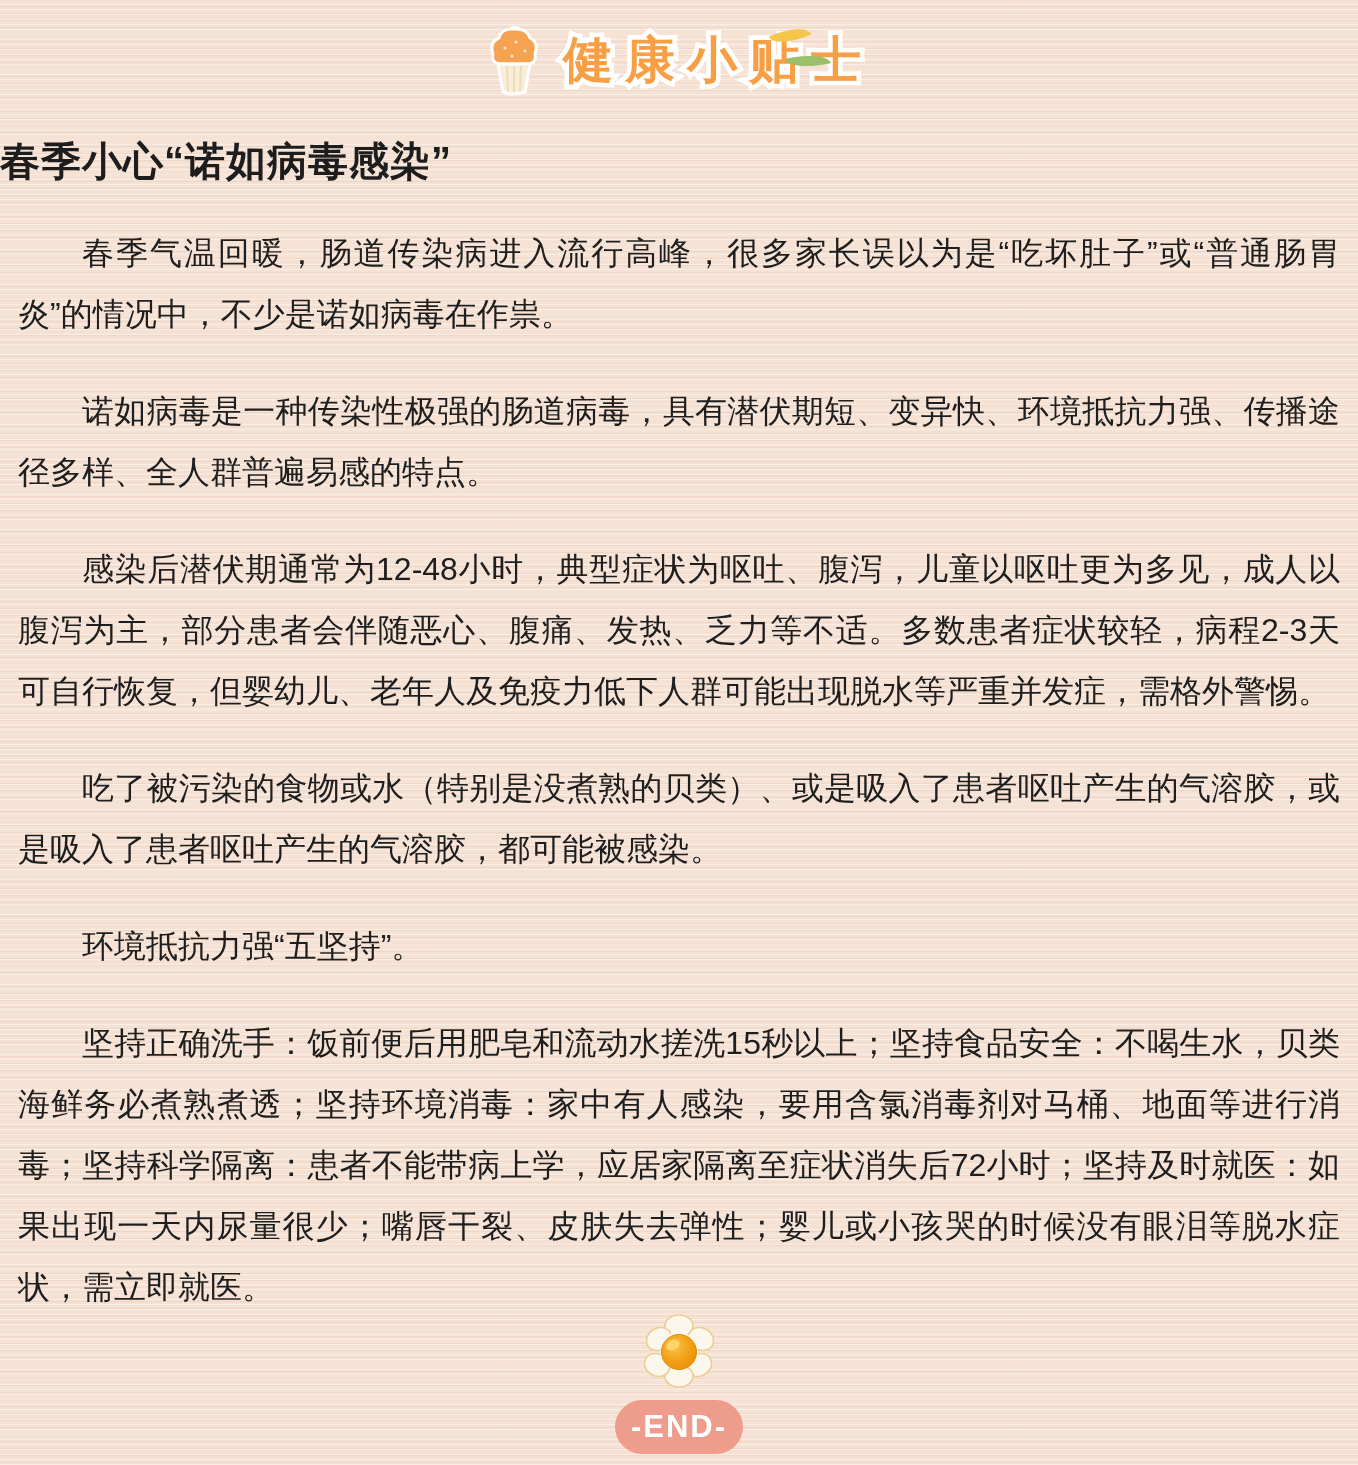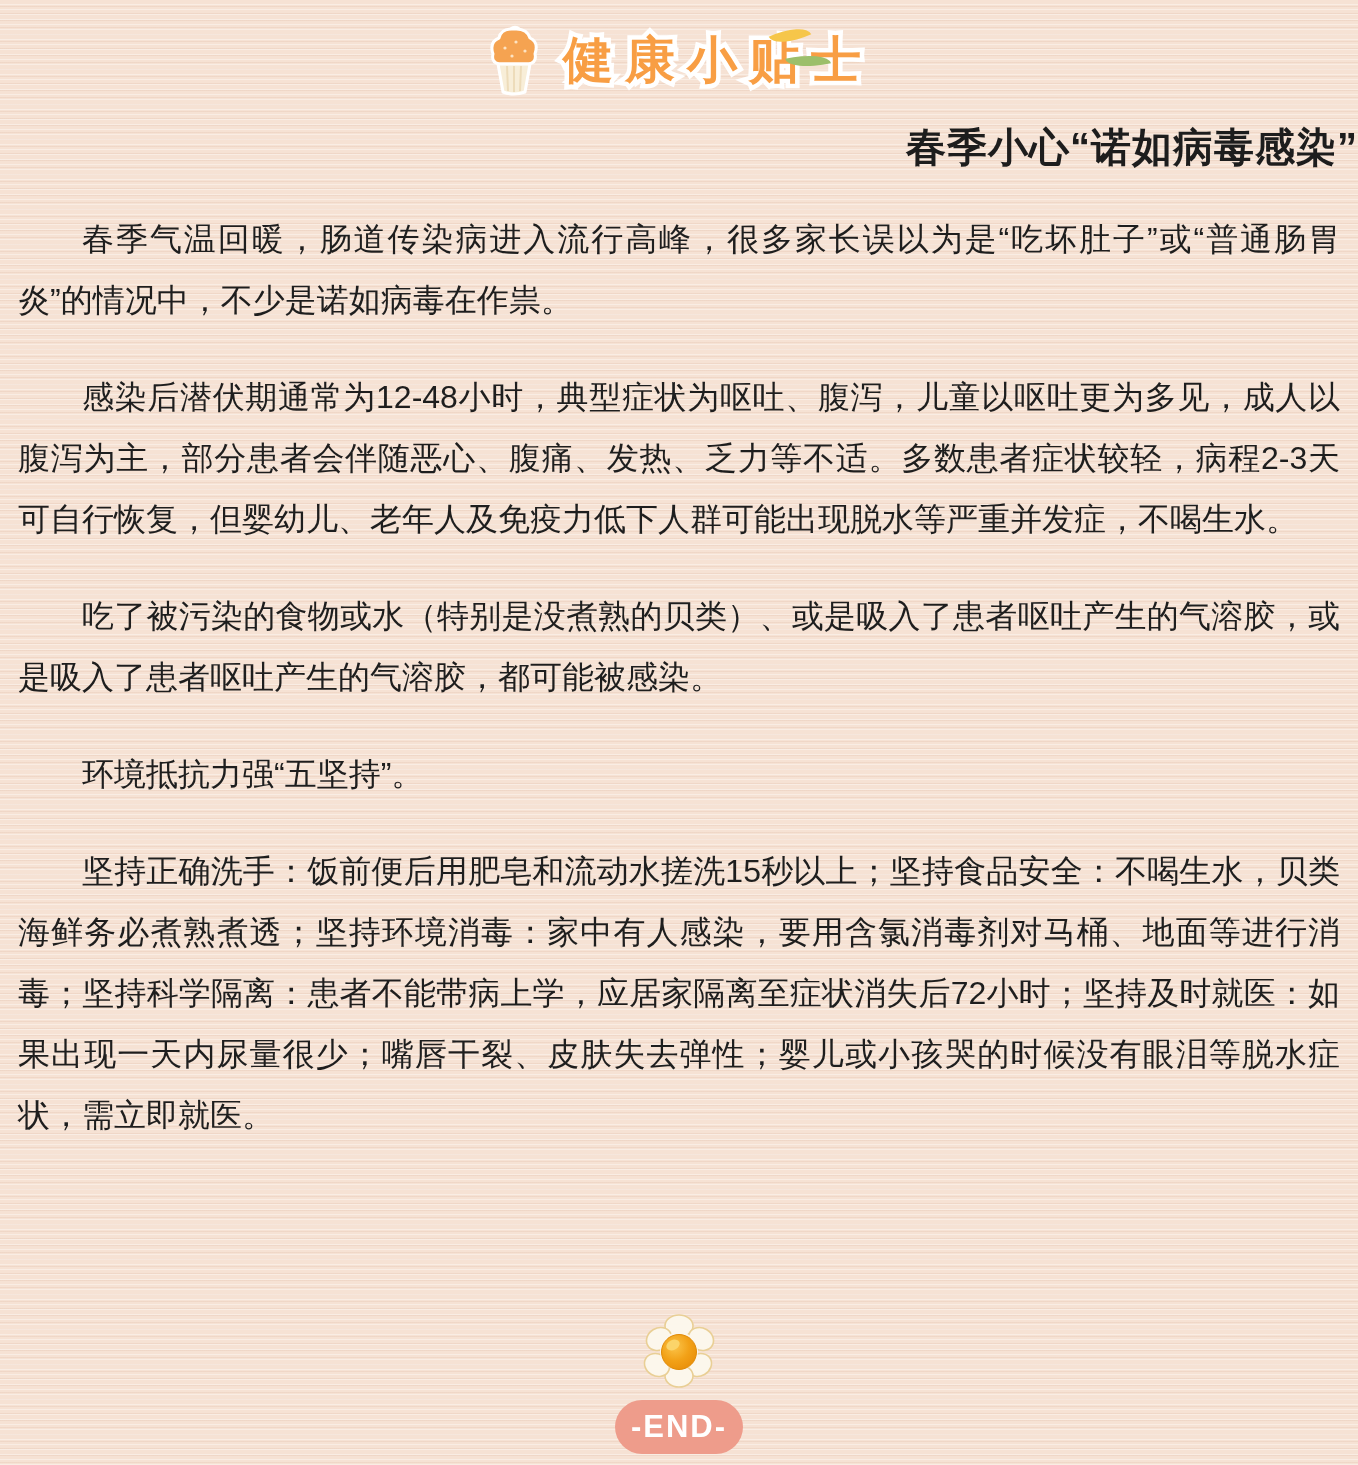--- a/index.html
+++ b/index.html
@@ -62,22 +62,22 @@
   }
   .leaf-green {
     width: 44px; height: 14px;
     background: #9cbf6b;
     transform: rotate(-12deg);
     top: 34px; right: 528px;
   }
 
   
   .article-title {
-    margin: 20px 0 0 0;
-    text-align: right;
+    margin: 34px 0 0 0;
+    text-align: left;
     font-size: 40px;
     font-weight: 700;
     color: #1d1d1d;
     letter-spacing: 1px;
   }
 
   
   .article-body {
     margin-top: 16px;
     width: 1358px;
@@ -146,21 +146,22 @@
     <span class="badge-text fill">健康小贴士</span>
   </span>
   <span class="leaf leaf-yellow"></span>
   <span class="leaf leaf-green"></span>
 </div>
 
 <h1 class="article-title">春季小心“诺如病毒感染”</h1>
 
 <div class="article-body">
   <p>春季气温回暖，肠道传染病进入流行高峰，很多家长误以为是“吃坏肚子”或“普通肠胃炎”的情况中，不少是诺如病毒在作祟。</p>
-  <p>感染后潜伏期通常为12-48小时，典型症状为呕吐、腹泻，儿童以呕吐更为多见，成人以腹泻为主，部分患者会伴随恶心、腹痛、发热、乏力等不适。多数患者症状较轻，病程2-3天可自行恢复，但婴幼儿、老年人及免疫力低下人群可能出现脱水等严重并发症，不喝生水。</p>
+  <p>诺如病毒是一种传染性极强的肠道病毒，具有潜伏期短、变异快、环境抵抗力强、传播途径多样、全人群普遍易感的特点。</p>
+  <p>感染后潜伏期通常为12-48小时，典型症状为呕吐、腹泻，儿童以呕吐更为多见，成人以腹泻为主，部分患者会伴随恶心、腹痛、发热、乏力等不适。多数患者症状较轻，病程2-3天可自行恢复，但婴幼儿、老年人及免疫力低下人群可能出现脱水等严重并发症，需格外警惕。</p>
   <p>吃了被污染的食物或水（特别是没煮熟的贝类）、或是吸入了患者呕吐产生的气溶胶，或是吸入了患者呕吐产生的气溶胶，都可能被感染。</p>
   <p>环境抵抗力强“五坚持”。</p>
   <p>坚持正确洗手：饭前便后用肥皂和流动水搓洗15秒以上；坚持食品安全：不喝生水，贝类海鲜务必煮熟煮透；坚持环境消毒：家中有人感染，要用含氯消毒剂对马桶、地面等进行消毒；坚持科学隔离：患者不能带病上学，应居家隔离至症状消失后72小时；坚持及时就医：如果出现一天内尿量很少；嘴唇干裂、皮肤失去弹性；婴儿或小孩哭的时候没有眼泪等脱水症状，需立即就医。</p>
 </div>
 
 <div class="footer">
   <span class="egg-icon">
     <svg width="74" height="74" viewBox="0 0 74 74">
       <defs>
         <radialGradient id="yolk" cx="0.38" cy="0.34" r="0.75">

